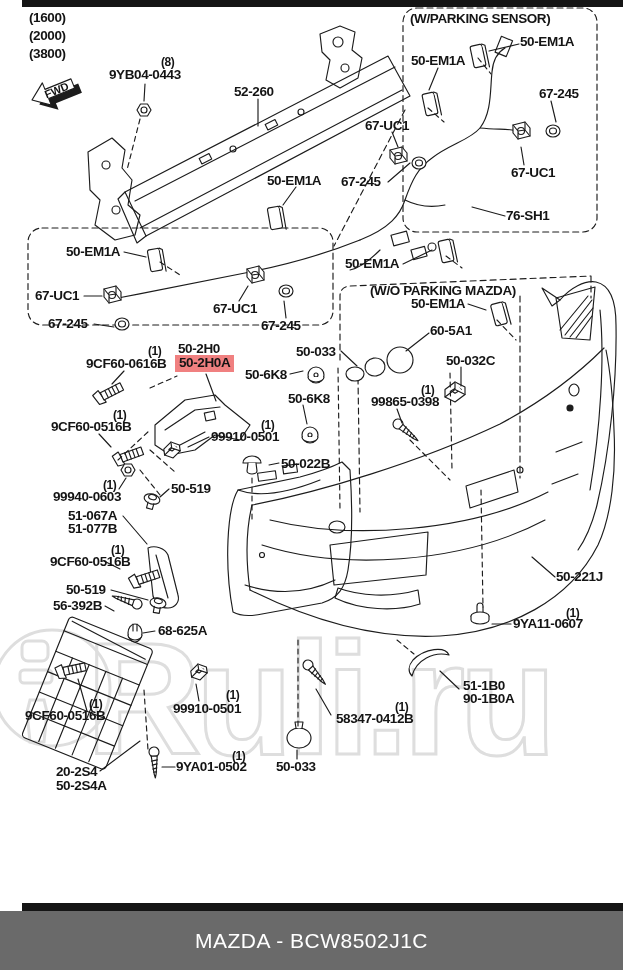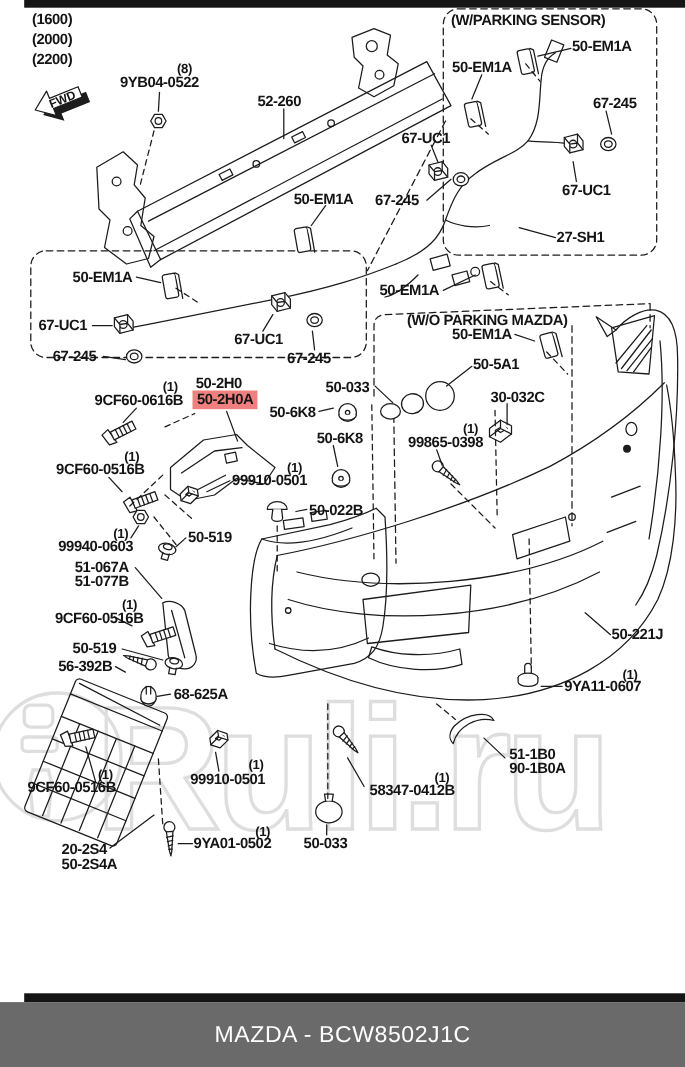--- a/index.html
+++ b/index.html
@@ -323,50 +323,50 @@
       <g transform="translate(32,100) rotate(-22)">
         <path d="M3,4 L19,-8 L19,-1 L47,-1 L47,9 L19,9 L19,16 Z" fill="#1c1c1c" stroke="none" transform="translate(2,3)"></path>
         <path d="M0,0 L16,-12 L16,-5 L44,-5 L44,5 L16,5 L16,12 Z" fill="#fff"></path>
         <text x="14" y="4" font-size="11" font-weight="bold" fill="#141414" stroke="none" font-family="Liberation Sans, sans-serif">FWD</text>
       </g>
     </g>
   </svg>
 
   <span class="lbl" style="left:29px;top:11px">(1600)</span>
   <span class="lbl" style="left:29px;top:29px">(2000)</span>
-  <span class="lbl" style="left:29px;top:47px">(2200)</span>
+  <span class="lbl" style="left:29px;top:47px">(3800)</span>
   <span class="lbl qty" style="left:161px;top:56px">(8)</span>
-  <span class="lbl" style="left:109px;top:68px">9YB04-0522</span>
+  <span class="lbl" style="left:109px;top:68px">9YB04-0443</span>
   <span class="lbl" style="left:234px;top:85px">52-260</span>
   <span class="lbl" style="left:410px;top:12px">(W/PARKING SENSOR)</span>
   <span class="lbl" style="left:520px;top:35px">50-EM1A</span>
   <span class="lbl" style="left:411px;top:54px">50-EM1A</span>
   <span class="lbl" style="left:539px;top:87px">67-245</span>
   <span class="lbl" style="left:365px;top:119px">67-UC1</span>
   <span class="lbl" style="left:511px;top:166px">67-UC1</span>
   <span class="lbl" style="left:267px;top:174px">50-EM1A</span>
   <span class="lbl" style="left:341px;top:175px">67-245</span>
-  <span class="lbl" style="left:506px;top:209px">27-SH1</span>
+  <span class="lbl" style="left:506px;top:209px">76-SH1</span>
   <span class="lbl" style="left:66px;top:245px">50-EM1A</span>
   <span class="lbl" style="left:35px;top:289px">67-UC1</span>
   <span class="lbl" style="left:48px;top:317px">67-245</span>
   <span class="lbl" style="left:213px;top:302px">67-UC1</span>
   <span class="lbl" style="left:261px;top:319px">67-245</span>
   <span class="lbl" style="left:345px;top:257px">50-EM1A</span>
   <span class="lbl" style="left:370px;top:284px">(W/O PARKING MAZDA)</span>
   <span class="lbl" style="left:411px;top:297px">50-EM1A</span>
   <span class="lbl qty" style="left:148px;top:345px">(1)</span>
   <span class="lbl" style="left:178px;top:342px">50-2H0</span>
   <span class="lbl" style="left:86px;top:357px">9CF60-0616B</span>
   <span class="lbl hl" style="left:179px;top:356px">50-2H0A</span>
   <span class="lbl" style="left:296px;top:345px">50-033</span>
-  <span class="lbl" style="left:430px;top:324px">50-5A1</span>
+  <span class="lbl" style="left:430px;top:324px">60-5A1</span>
   <span class="lbl" style="left:245px;top:368px">50-6K8</span>
   <span class="lbl" style="left:288px;top:392px">50-6K8</span>
-  <span class="lbl" style="left:446px;top:354px">30-032C</span>
+  <span class="lbl" style="left:446px;top:354px">50-032C</span>
   <span class="lbl qty" style="left:421px;top:384px">(1)</span>
   <span class="lbl" style="left:371px;top:395px">99865-0398</span>
   <span class="lbl qty" style="left:113px;top:409px">(1)</span>
   <span class="lbl" style="left:51px;top:420px">9CF60-0516B</span>
   <span class="lbl qty" style="left:261px;top:419px">(1)</span>
   <span class="lbl" style="left:211px;top:430px">99910-0501</span>
   <span class="lbl" style="left:281px;top:457px">50-022B</span>
   <span class="lbl qty" style="left:103px;top:479px">(1)</span>
   <span class="lbl" style="left:53px;top:490px">99940-0603</span>
   <span class="lbl" style="left:171px;top:482px">50-519</span>

